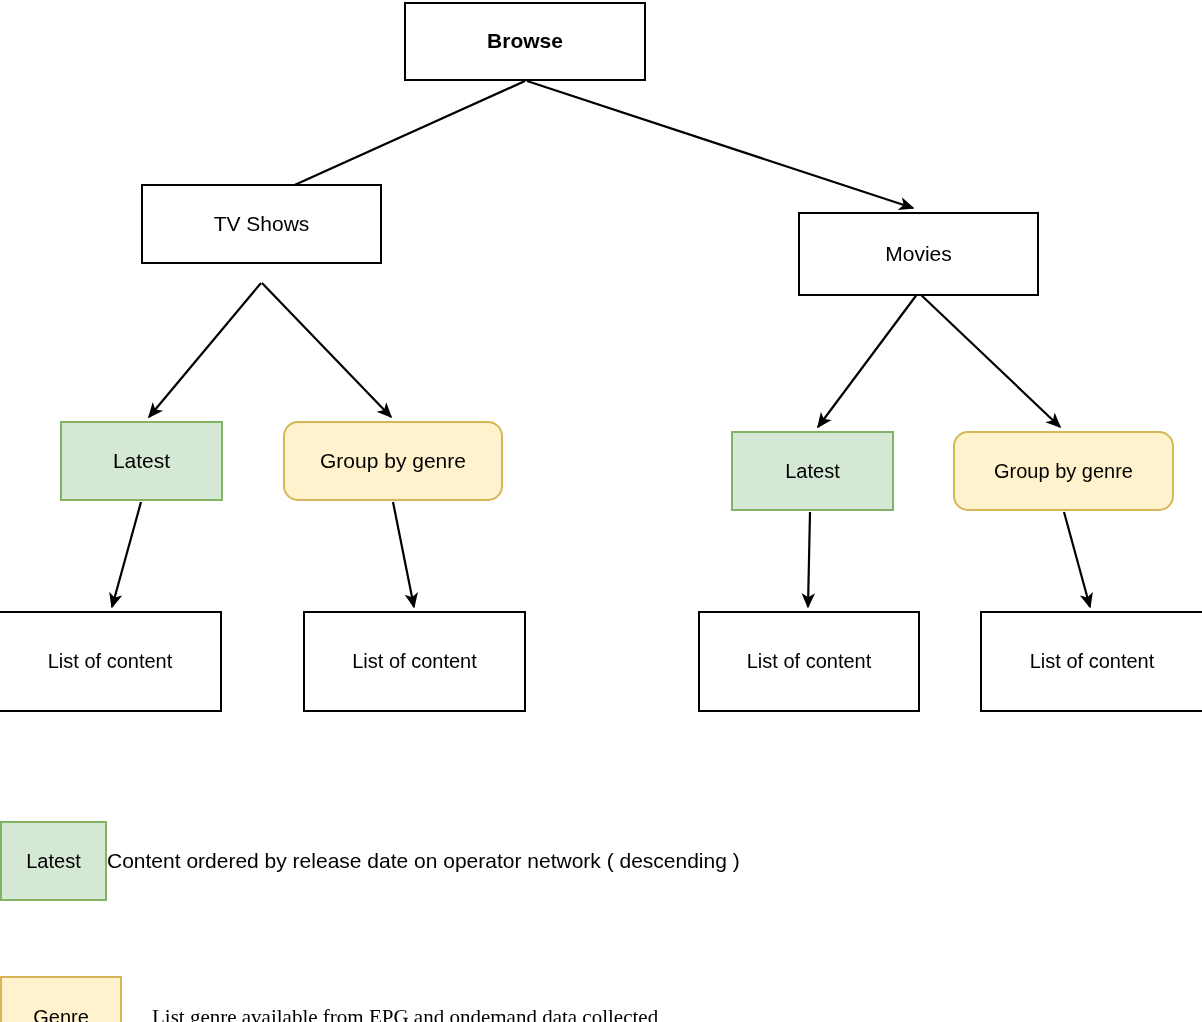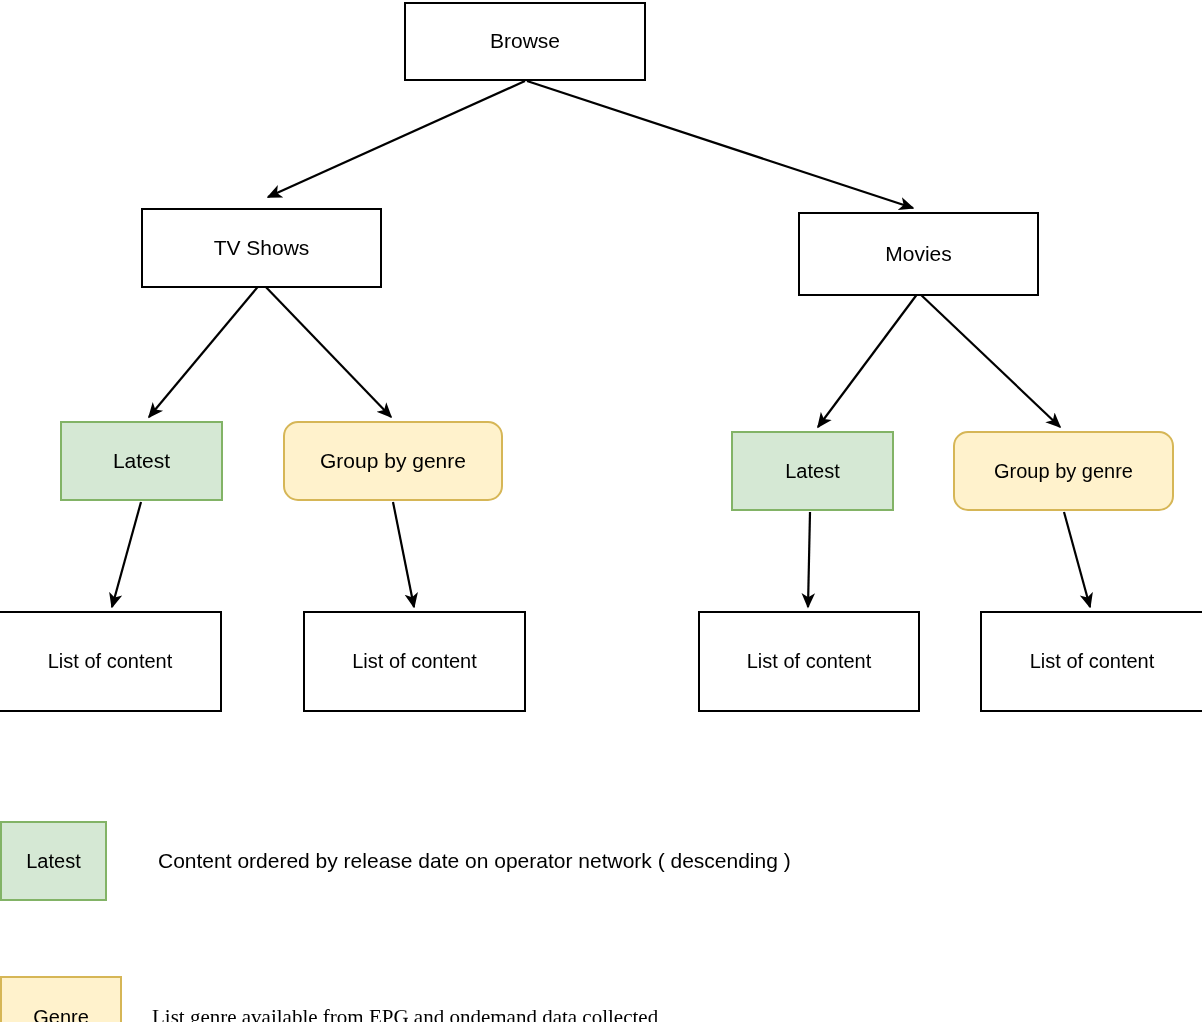--- a/index.html
+++ b/index.html
@@ -102,24 +102,24 @@
       <line x1="527" y1="81" x2="913" y2="208" stroke="#000000" stroke-width="2.2" marker-end="url(#arrowhead)"></line>
       <line x1="261" y1="283" x2="149" y2="417" stroke="#000000" stroke-width="2.2" marker-end="url(#arrowhead)"></line>
       <line x1="262" y1="283" x2="391" y2="417" stroke="#000000" stroke-width="2.2" marker-end="url(#arrowhead)"></line>
       <line x1="918" y1="293" x2="818" y2="427" stroke="#000000" stroke-width="2.2" marker-end="url(#arrowhead)"></line>
       <line x1="919" y1="293" x2="1060" y2="427" stroke="#000000" stroke-width="2.2" marker-end="url(#arrowhead)"></line>
       <line x1="141" y1="502" x2="112" y2="607" stroke="#000000" stroke-width="2.2" marker-end="url(#arrowhead)"></line>
       <line x1="393" y1="502" x2="414" y2="607" stroke="#000000" stroke-width="2.2" marker-end="url(#arrowhead)"></line>
       <line x1="810" y1="512" x2="808" y2="607" stroke="#000000" stroke-width="2.2" marker-end="url(#arrowhead)"></line>
       <line x1="1064" y1="512" x2="1090" y2="607" stroke="#000000" stroke-width="2.2" marker-end="url(#arrowhead)"></line>
     </svg>
-<div class="node plain" style="left: 404px; top: 2px; width: 242px; height: 79px; font-size: 21px;">
+<div class="node plain" style="left: 404px; top: 2px; width: 242px; height: 79px; font-size: 21px; font-weight: bold;">
       <span class="nlabel">Browse</span>
     </div>
-    <div class="node plain" style="left: 141px; top: 208px; width: 241px; height: 80px; font-size: 21px;">
+    <div class="node plain" style="left: 141px; top: 184px; width: 241px; height: 80px; font-size: 21px;">
       <span class="nlabel">TV Shows</span>
     </div>
     <div class="node plain" style="left: 798px; top: 212px; width: 241px; height: 84px; font-size: 21px;">
       <span class="nlabel">Movies</span>
     </div>
     <div class="node green" style="left: 60px; top: 421px; width: 163px; height: 80px; font-size: 21px;">
       <span class="nlabel">Latest</span>
     </div>
     <div class="node yellow" style="left: 283px; top: 421px; width: 220px; height: 80px; font-size: 21px;">
       <span class="nlabel">Group by genre</span>
@@ -139,21 +139,21 @@
     <div class="node plain" style="left: 698px; top: 611px; width: 222px; height: 101px; font-size: 20px;">
       <span class="nlabel">List of content</span>
     </div>
     <div class="node plain" style="left: 980px; top: 611px; width: 224px; height: 101px; font-size: 20px;">
       <span class="nlabel">List of content</span>
     </div>
     <div class="legend-row" style="left: 0px; top: 821px; height: 80px;">
       <div class="legend-swatch green" style="width: 107px; height: 80px; margin-left: 0px; font-size: 20px;">
         <span>Latest</span>
       </div>
-      <div class="legend-desc" style="margin-left: 51px; font-size: 21px;">Content ordered by release date on operator network ( descending )</div>
+      <div class="legend-desc" style="font-size: 21px;">Content ordered by release date on operator network ( descending )</div>
     </div>
     <div class="legend-row" style="left: 0px; top: 976px; height: 82px;">
       <div class="legend-swatch yellow" style="width: 122px; height: 82px; margin-left: 0px; font-size: 20px;">
         <span>Genre</span>
       </div>
       <div class="legend-desc" style="margin-left: 30px; font-size: 21px; font-family: Liberation Serif, serif;">List genre available from EPG and ondemand data collected</div>
     </div>
   </div>
 
 </body></html>

